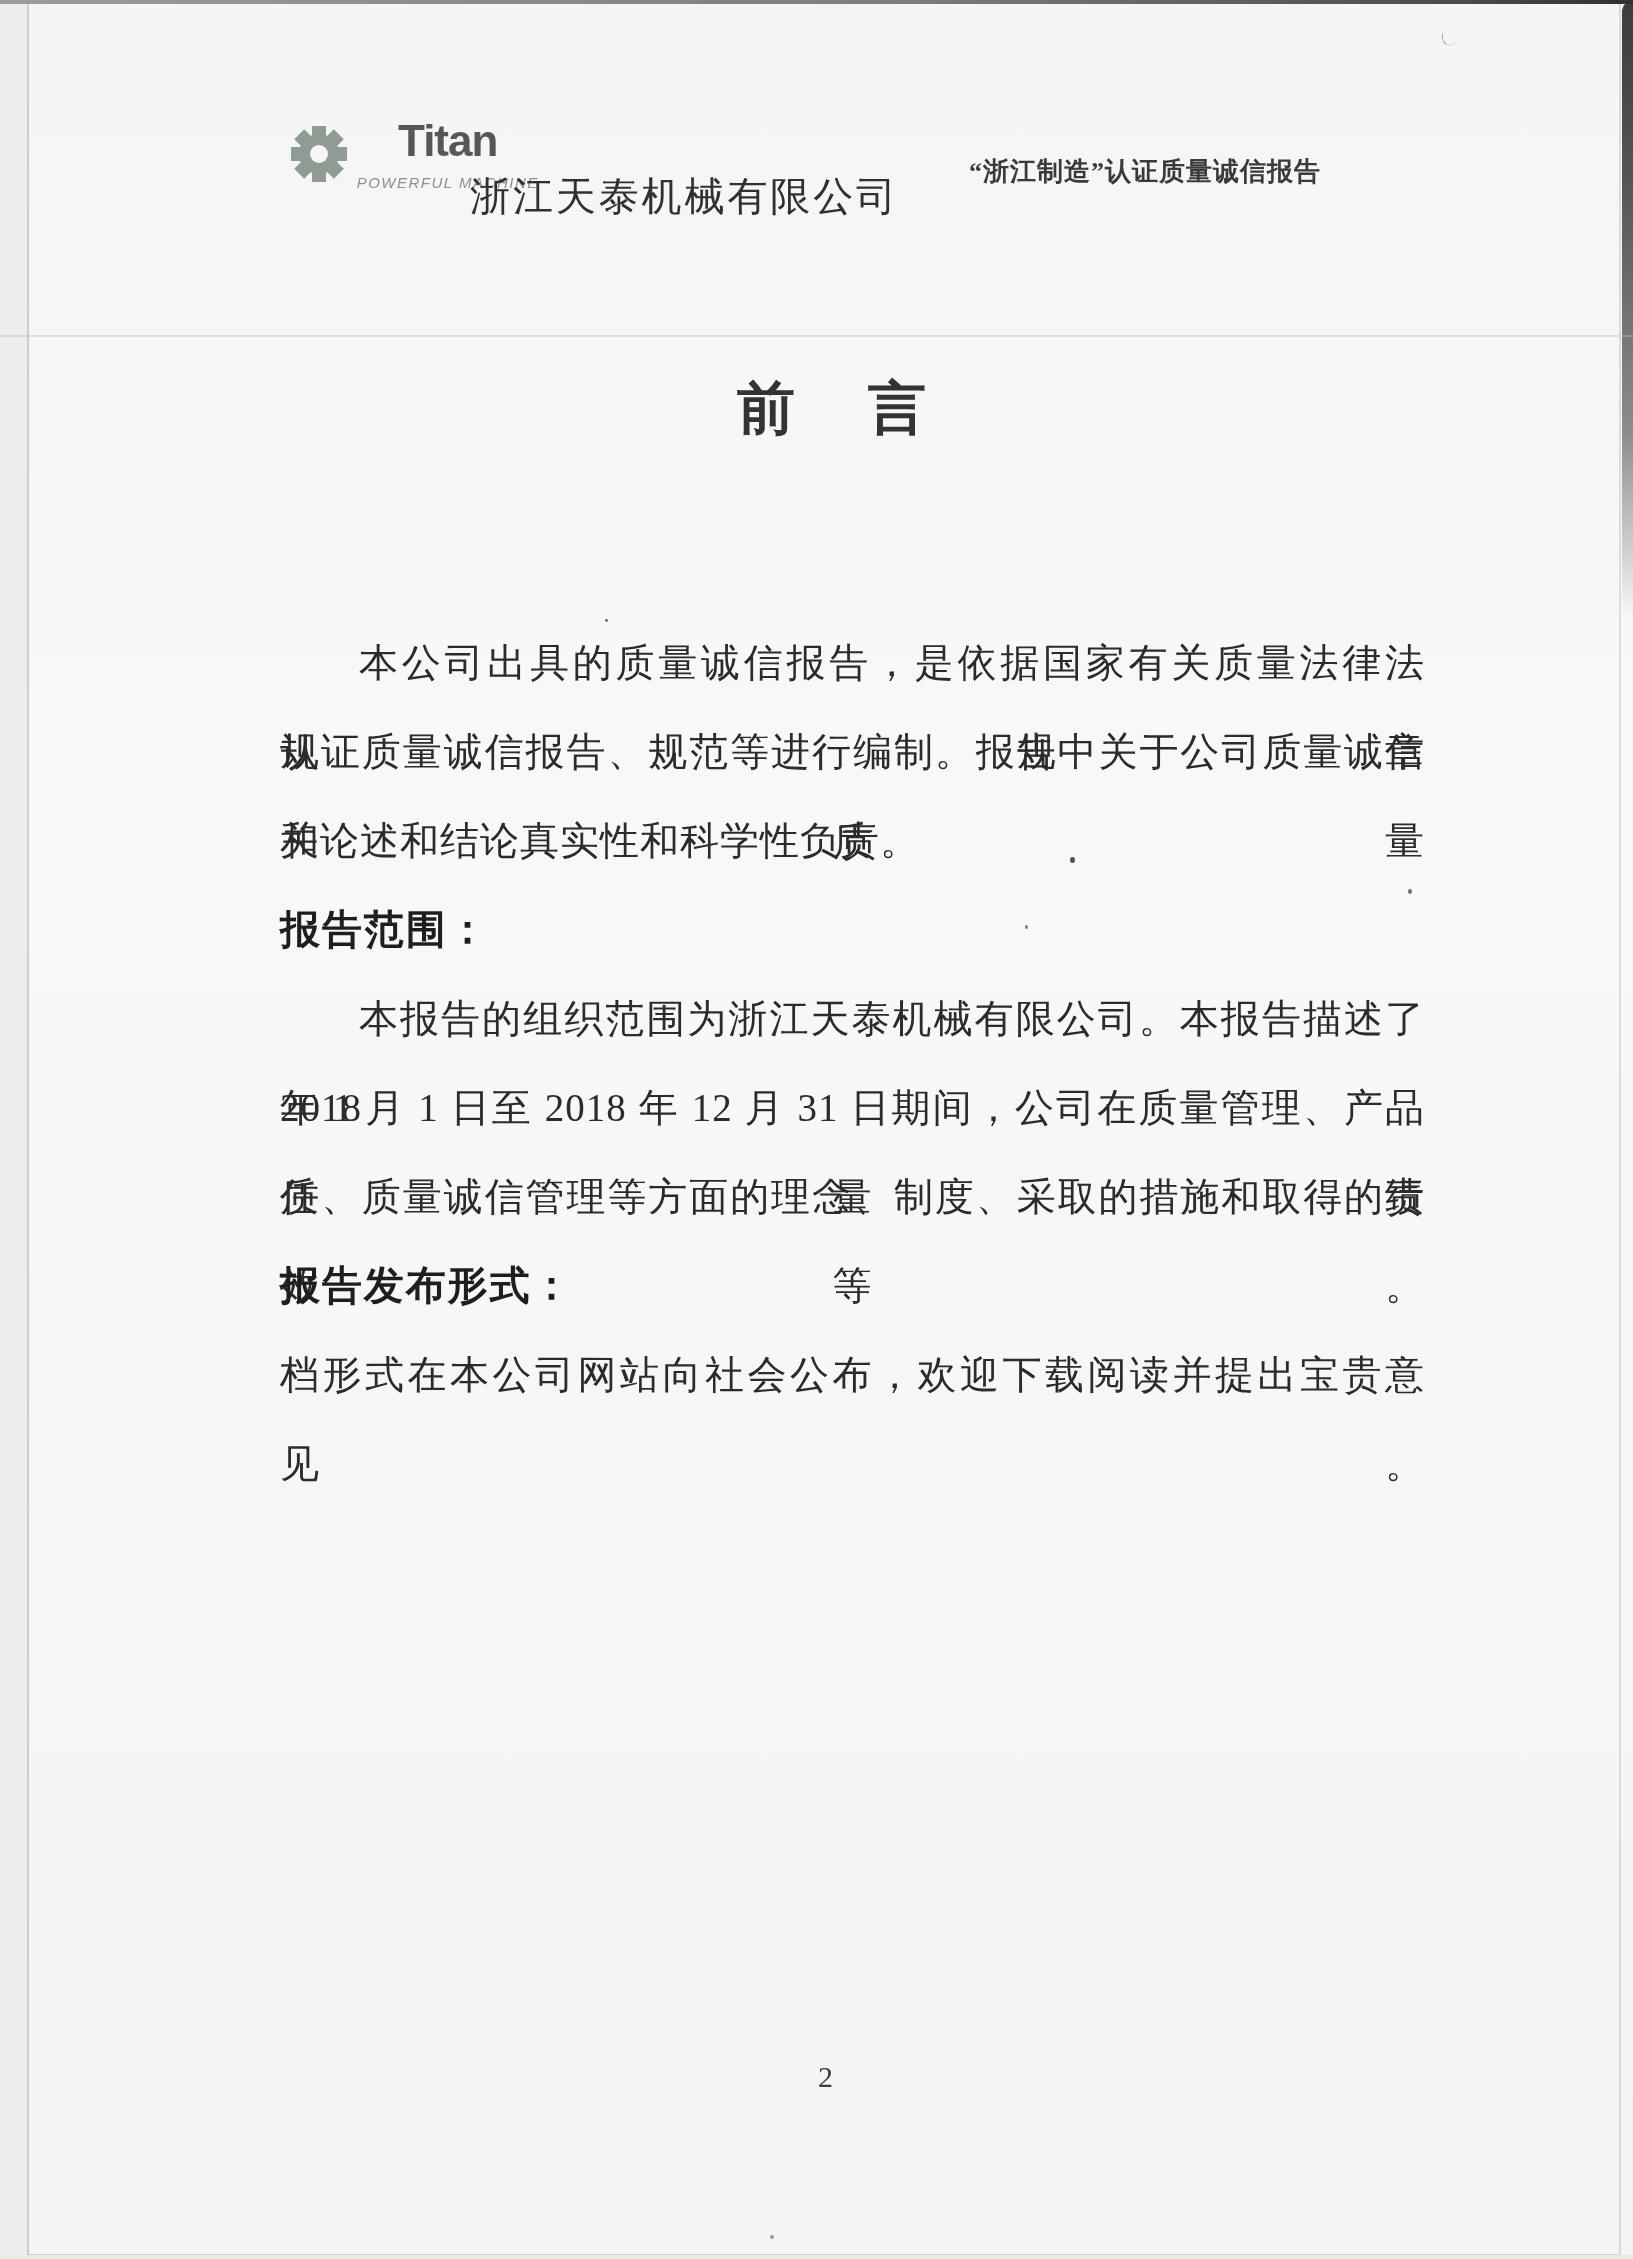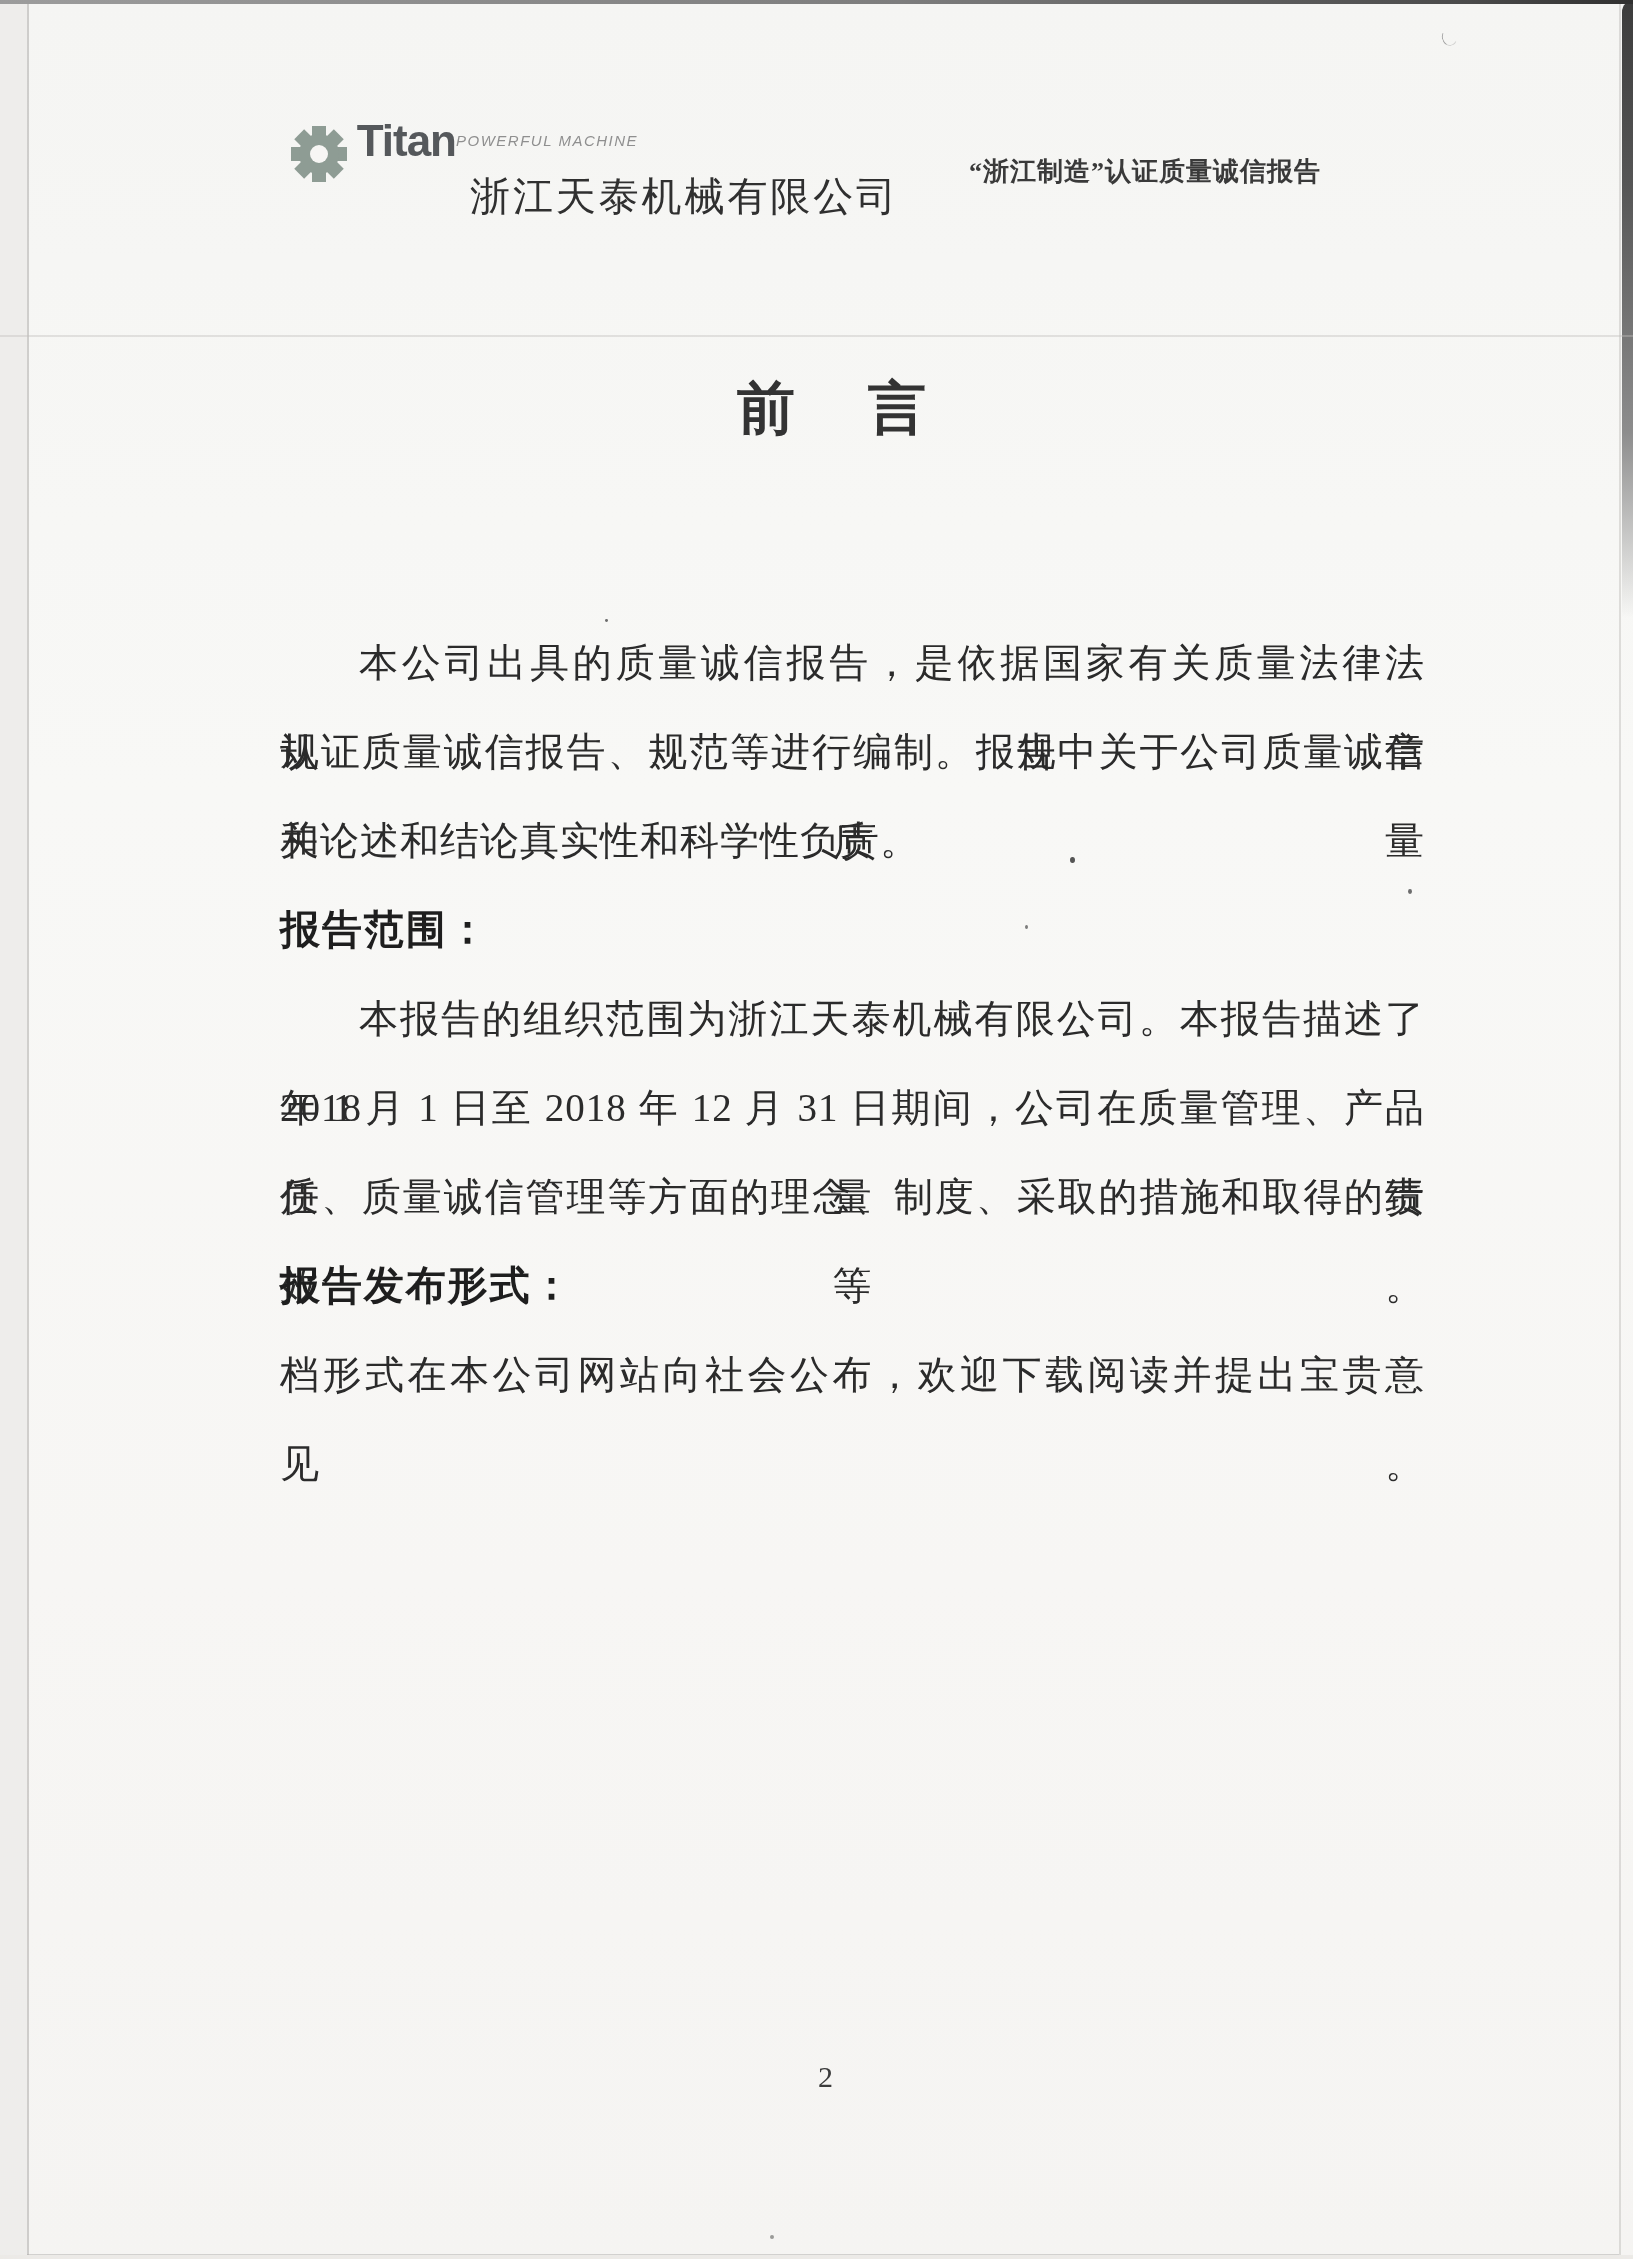--- a/index.html
+++ b/index.html
@@ -36,21 +36,21 @@
   .speck{position:absolute;border-radius:50%;background:#555;}
   .speck.s1{left:1070px;top:857px;width:4.8px;height:5.8px;}
   .speck.s2{left:1408px;top:889px;width:3.9px;height:4.8px;background:#6d6d6d;}
   .speck.s3{left:1025px;top:925px;width:2.9px;height:3.9px;background:#7d7d7d;}
   .speck.s4{left:605px;top:619px;width:2.9px;height:2.9px;background:#6d6d6d;}
   .speck.s5{left:770px;top:2235px;width:3.9px;height:3.9px;background:#9a9a98;}
 
   
   .logo{position:absolute;left:289px;top:120px;display:flex;align-items:flex-start;}
   .logo .gear{width:60px;height:60px;margin-top:3.9px;}
-  .logo .wordmark{margin-left:7.7px;display:flex;flex-direction:row;text-align:center;}
+  .logo .wordmark{margin-left:7.7px;display:flex;flex-direction:column;text-align:center;}
   .brand{font-family:"Liberation Sans","DejaVu Sans",sans-serif;font-weight:bold;
     font-size:44px;line-height:42px;color:#55585b;letter-spacing:-1px;}
   .tagline{font-family:"Liberation Sans","DejaVu Sans",sans-serif;font-size:15px;
     color:#8f8f8f;letter-spacing:1.5px;margin-top:12px;font-style:italic;}
   .company{position:absolute;left:470px;top:141px;font-size:40px;color:#303030;
     letter-spacing:2.9px;white-space:nowrap;margin-top:28px;}
   .report-label{position:absolute;left:969px;top:154px;font-size:26px;font-weight:600;
     color:#3a3a3a;letter-spacing:1px;white-space:nowrap;}
 
   

